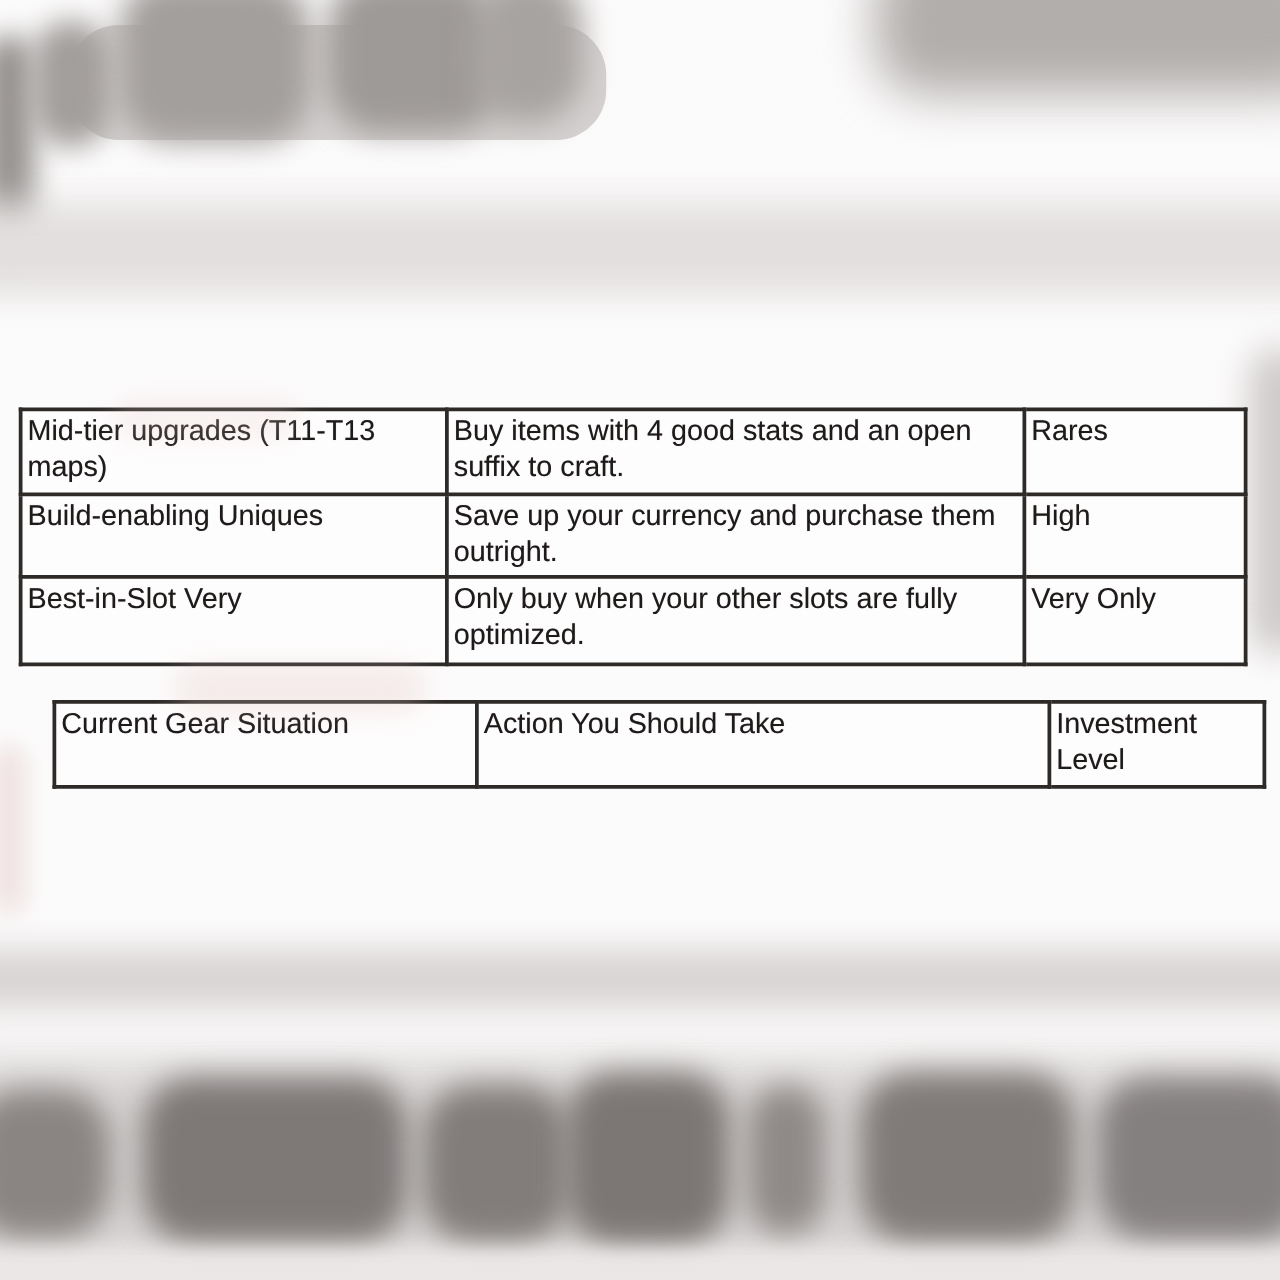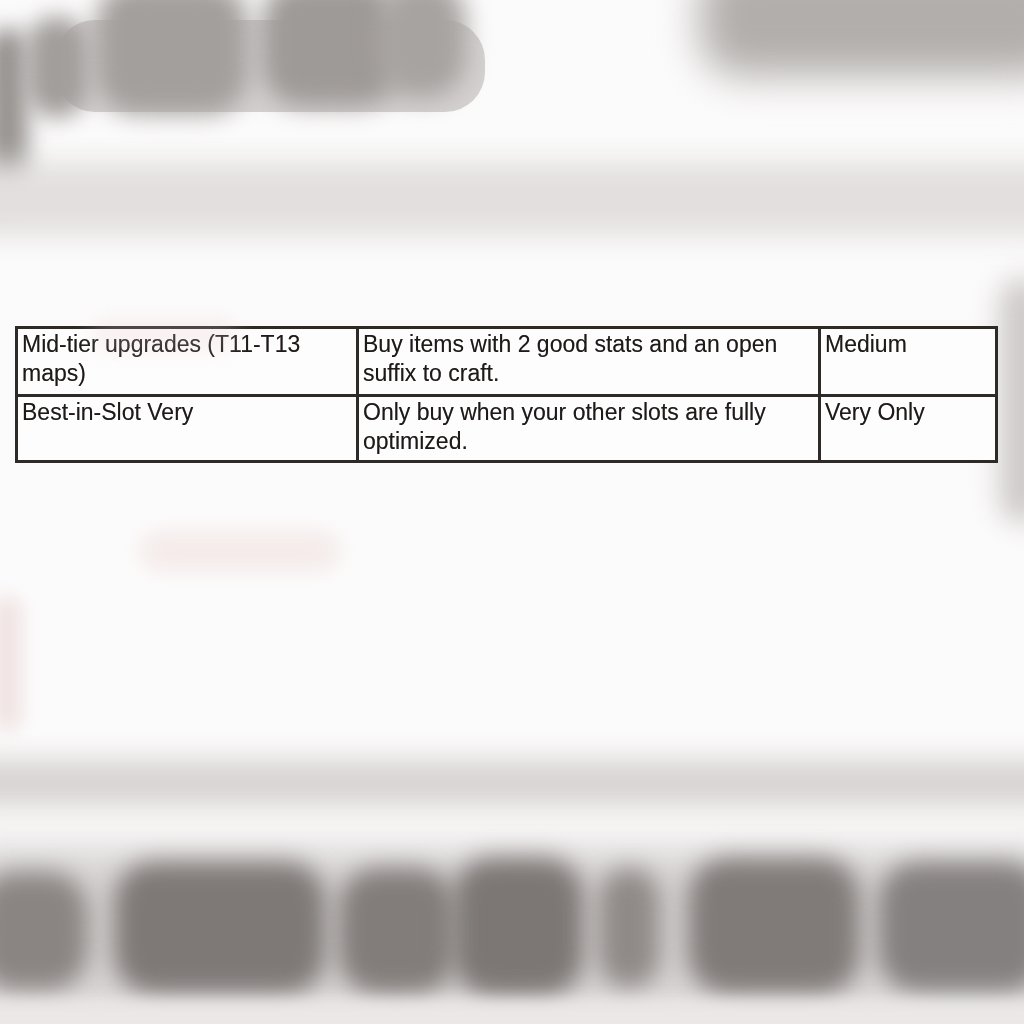--- a/index.html
+++ b/index.html
@@ -87,38 +87,48 @@
 
     <table class="doc t1">
       <colgroup>
         <col style="width:341px">
         <col style="width:462px">
         <col style="width:177px">
       </colgroup>
       <tbody>
         <tr>
           <td>Mid-tier upgrades (T11-T13 maps)</td>
-          <td>Buy items with 2 good stats and an open suffix to craft.</td>
-          <td>Medium</td>
+          <td>Buy items with 4 good stats and an open suffix to craft.</td>
+          <td>Rares</td>
+        </tr>
+        <tr>
+          <td>Build-enabling Uniques</td>
+          <td>Save up your currency and purchase them outright.</td>
+          <td>High</td>
         </tr>
         <tr>
           <td>Best-in-Slot Very</td>
           <td>Only buy when your other slots are fully optimized.</td>
           <td>Very Only</td>
         </tr>
       </tbody>
     </table>
 
     <table class="doc t2">
       <colgroup>
         <col style="width:338px">
         <col style="width:458px">
         <col style="width:172px">
       </colgroup>
       <tbody>
+        <tr>
+          <th>Current Gear Situation</th>
+          <th>Action You Should Take</th>
+          <th>Investment Level</th>
+        </tr>
       </tbody>
     </table>
 
   </div>
 
   <div class="smudge sm-1"></div>
   <div class="smudge sm-2"></div>
   <div class="smudge sm-3"></div>
 
 </div>

